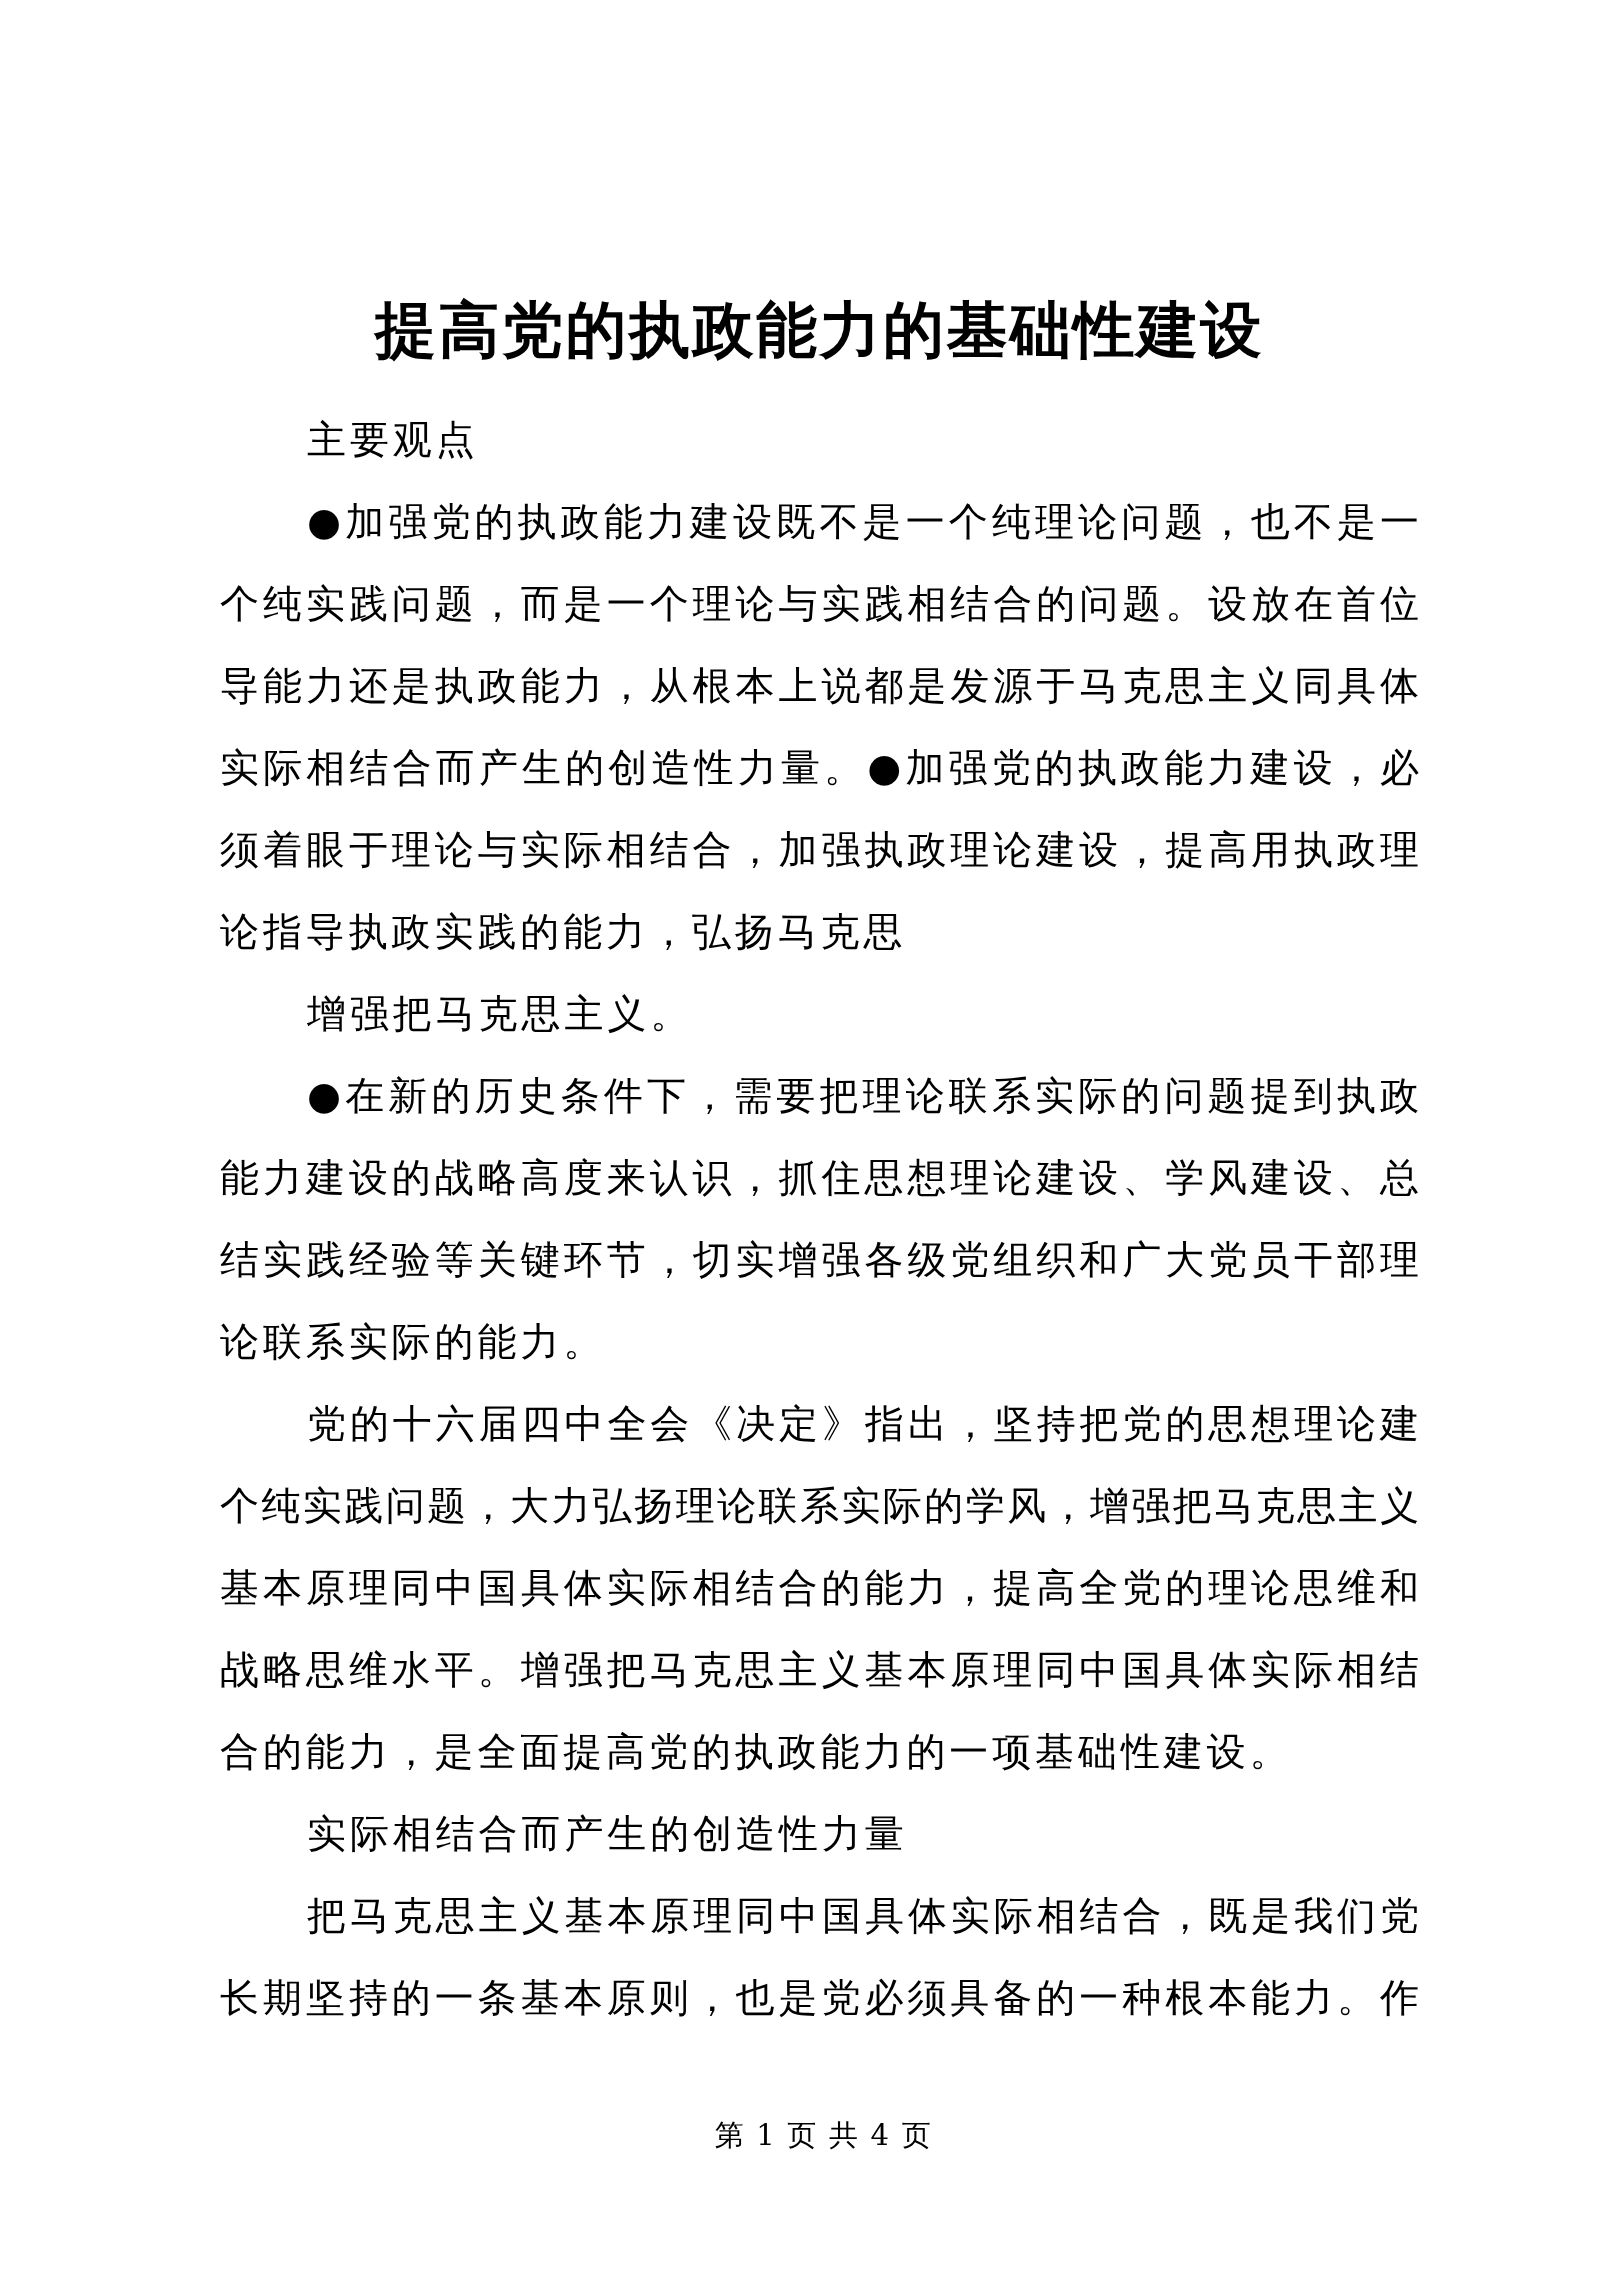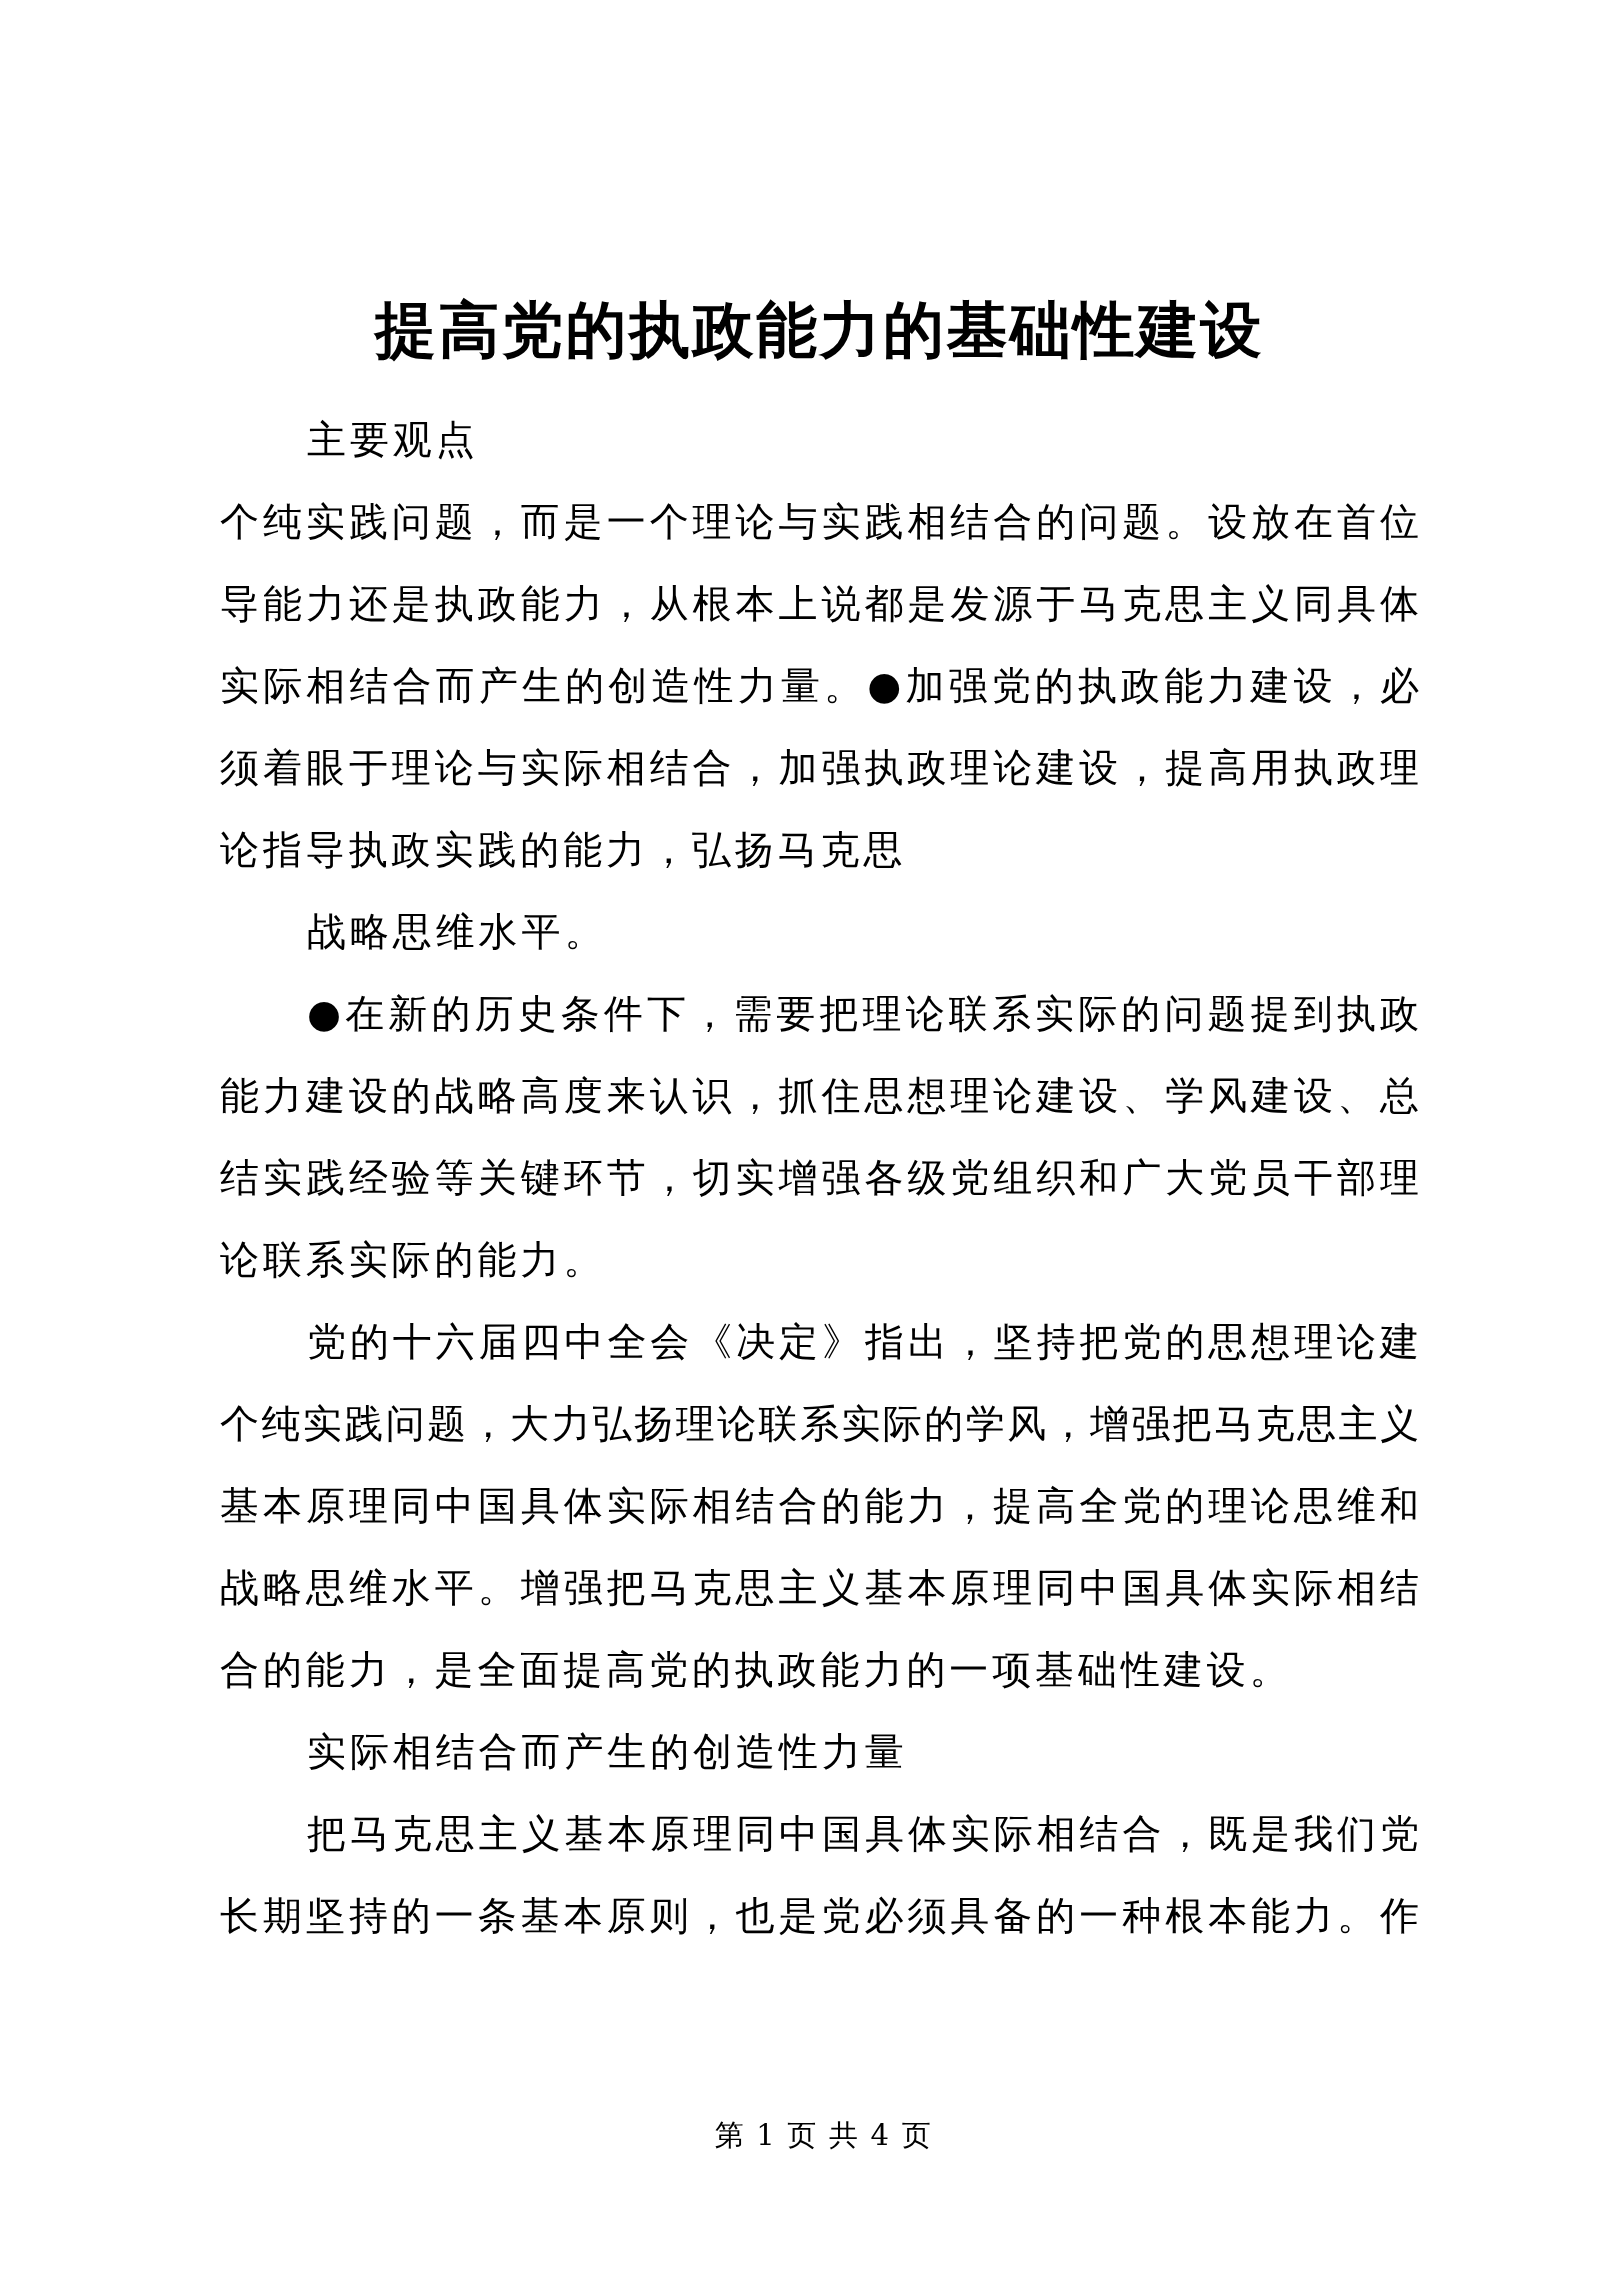--- a/index.html
+++ b/index.html
@@ -18,26 +18,27 @@
             font-size:29px; line-height:42px; letter-spacing:1.7px; }
 </style>
 </head>
 <body>
 
 <div class="page">
   <div class="title">提高党的执政能力的基础性建设</div>
 
   <div class="body">
     <div class="line indent short">主要观点</div>
+    <div class="line indent">●加强党的执政能力建设既不是一个纯理论问题，也不是一</div>
     <div class="line">个纯实践问题，而是一个理论与实践相结合的问题。设放在首位</div>
     <div class="line">导能力还是执政能力，从根本上说都是发源于马克思主义同具体</div>
     <div class="line">实际相结合而产生的创造性力量。●加强党的执政能力建设，必</div>
     <div class="line">须着眼于理论与实际相结合，加强执政理论建设，提高用执政理</div>
     <div class="line short">论指导执政实践的能力，弘扬马克思</div>
-    <div class="line indent short">战略思维水平。</div>
+    <div class="line indent short">增强把马克思主义。</div>
     <div class="line indent">●在新的历史条件下，需要把理论联系实际的问题提到执政</div>
     <div class="line">能力建设的战略高度来认识，抓住思想理论建设、学风建设、总</div>
     <div class="line">结实践经验等关键环节，切实增强各级党组织和广大党员干部理</div>
     <div class="line short">论联系实际的能力。</div>
     <div class="line indent">党的十六届四中全会《决定》指出，坚持把党的思想理论建</div>
     <div class="line">个纯实践问题，大力弘扬理论联系实际的学风，增强把马克思主义</div>
     <div class="line">基本原理同中国具体实际相结合的能力，提高全党的理论思维和</div>
     <div class="line">战略思维水平。增强把马克思主义基本原理同中国具体实际相结</div>
     <div class="line short">合的能力，是全面提高党的执政能力的一项基础性建设。</div>
     <div class="line indent short">实际相结合而产生的创造性力量</div>

